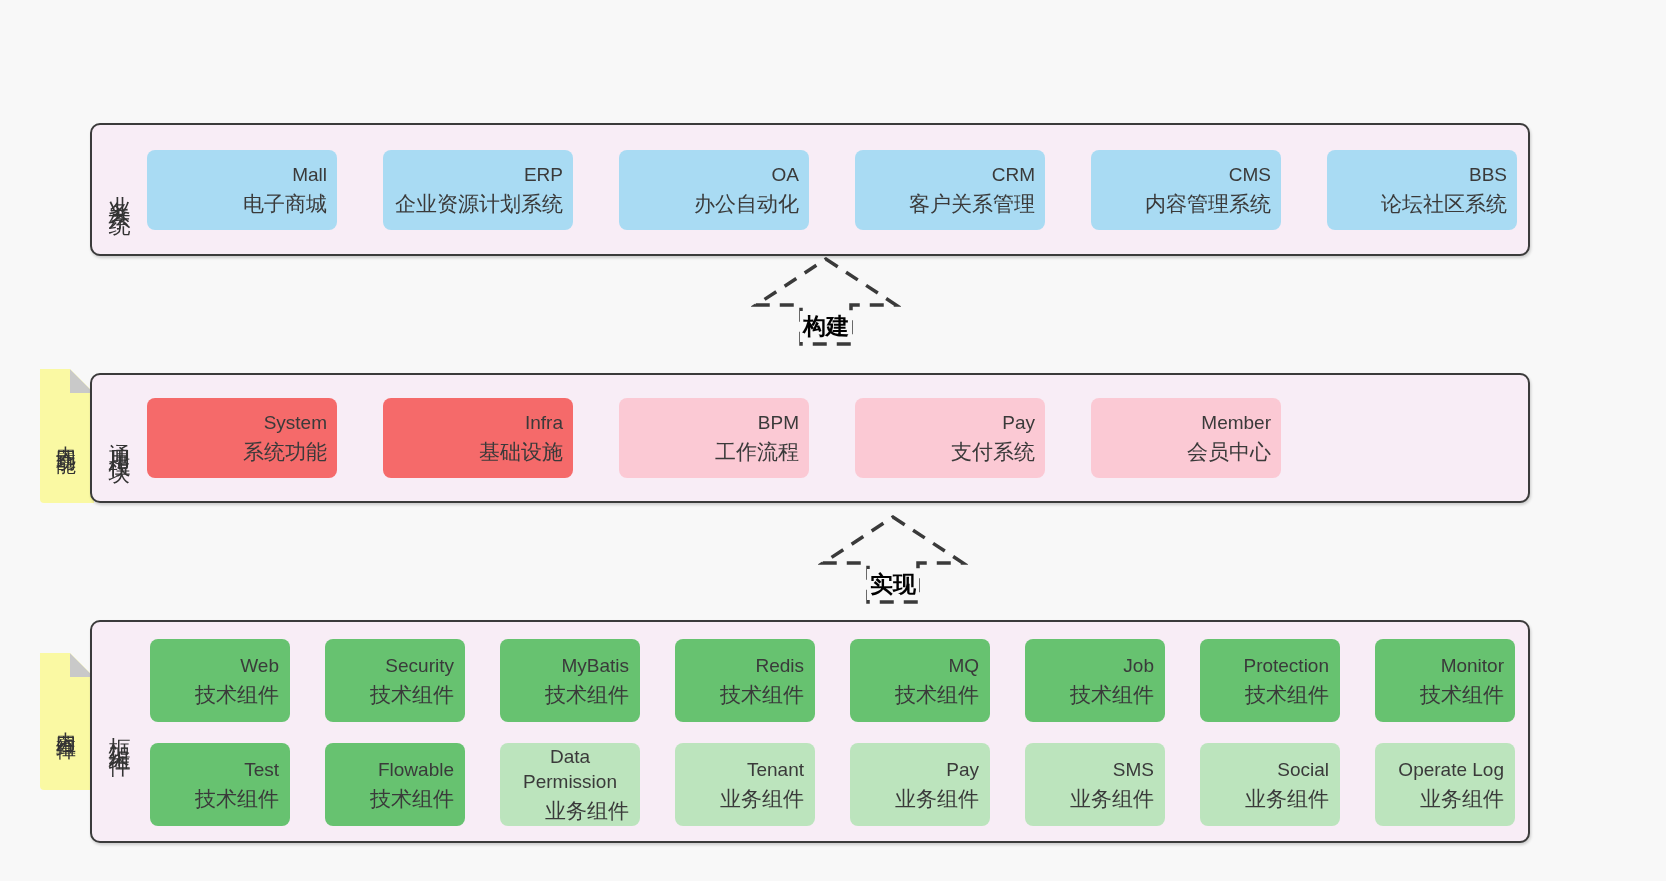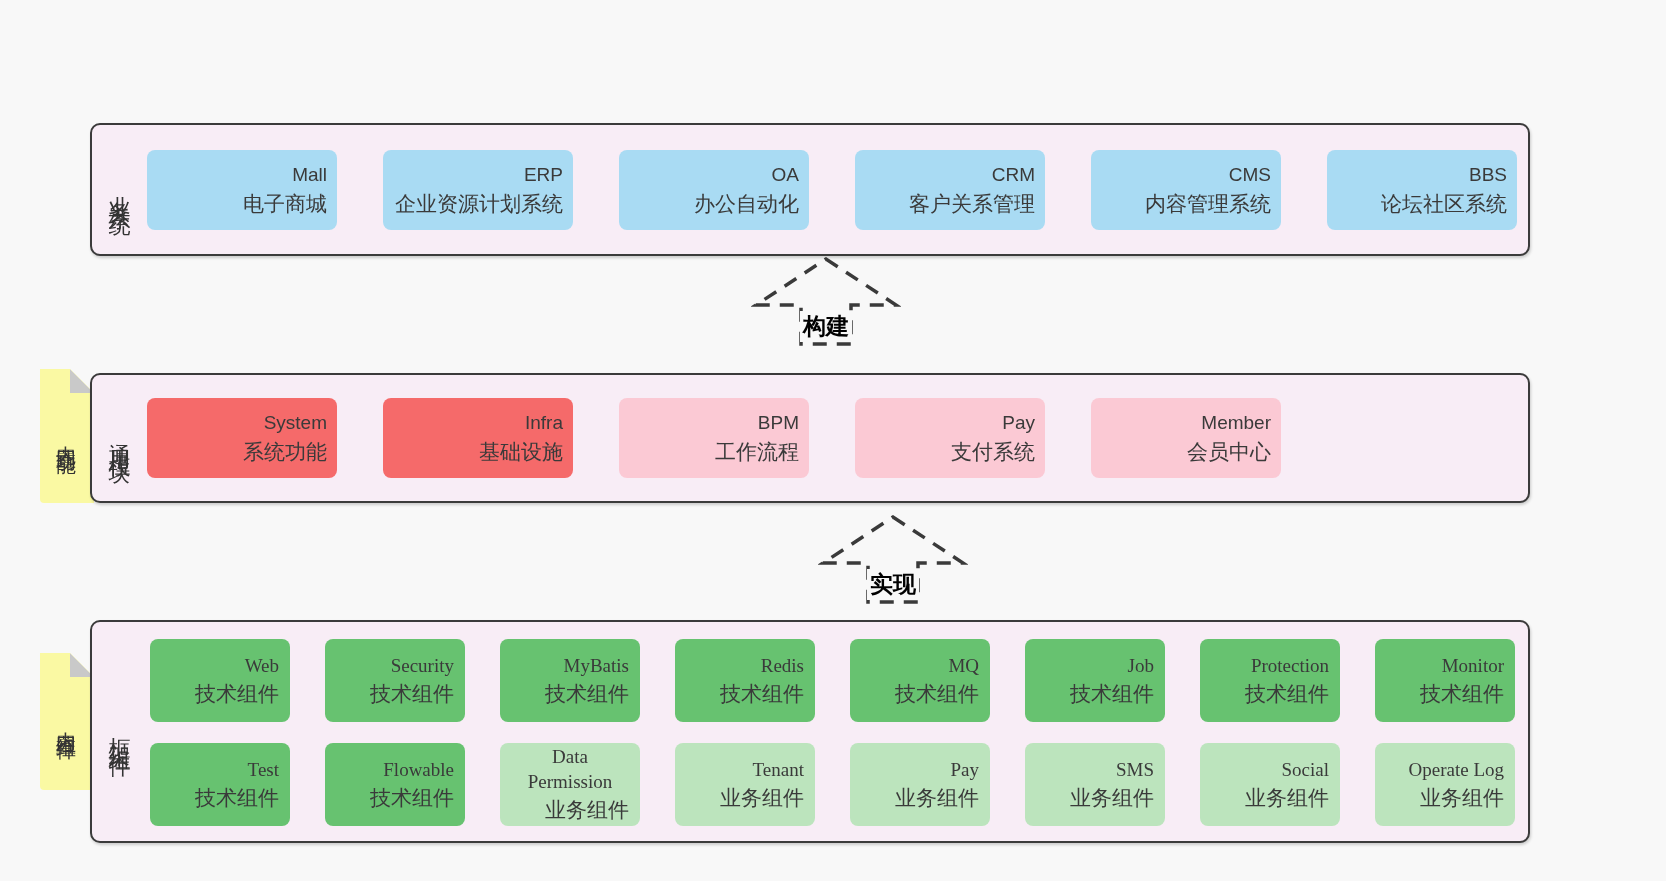--- a/index.html
+++ b/index.html
@@ -5,21 +5,21 @@
   html,body{margin:0;padding:0;background:#f8f8f8;}
   .canvas{position:relative;width:1666px;height:881px;background:#f8f8f8;overflow:hidden;
           font-family:"Liberation Sans","DejaVu Sans",sans-serif;color:#3a3a3a;}
 
   
   .panel{position:absolute;left:90px;width:1440px;background:#f8edf6;
          border:2px solid #3b3b3b;border-radius:10px;box-sizing:border-box;
          box-shadow:1px 2px 3px rgba(0,0,0,.18);}
   .panel-business{top:123px;height:133px;}
   .panel-modules{top:373px;height:130px;}
-  .panel-components{top:620px;height:223px;font-family:Liberation Serif, serif;}
+  .panel-components{top:620px;height:223px;}
 
   .side-label{position:absolute;left:0;top:0;bottom:0;width:55px;
               display:flex;align-items:center;justify-content:center;
               writing-mode:vertical-rl;text-orientation:upright;
               font-size:22px;letter-spacing:6px;color:#333;}
 
   .panel-row{position:absolute;left:55px;top:0;bottom:0;display:flex;align-items:center;gap:46px;}
   .panel-rows{position:absolute;left:58px;top:17px;display:flex;flex-direction:column;gap:21px;}
   .comp-row{display:flex;gap:35px;}
 

